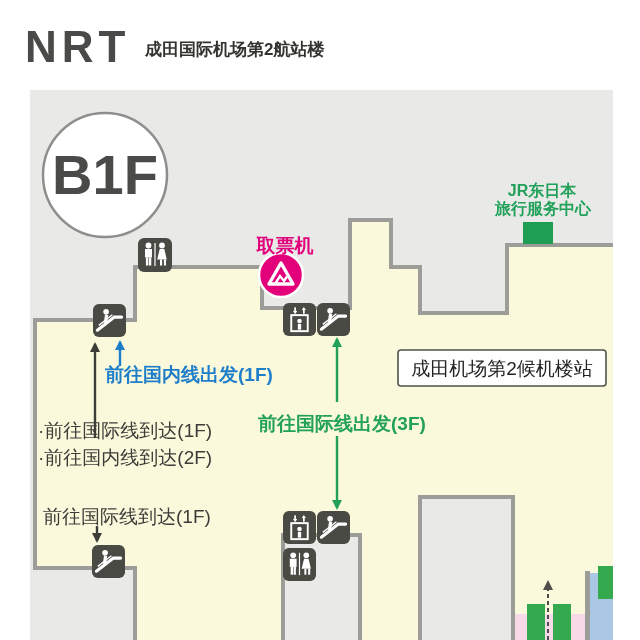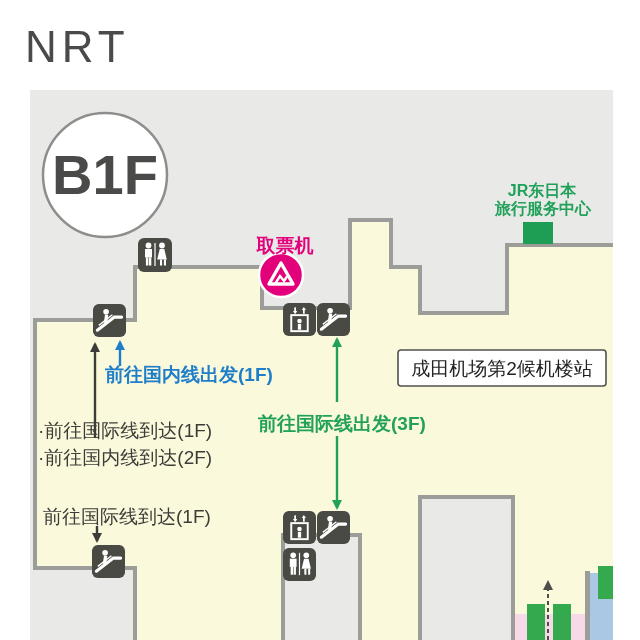--- a/index.html
+++ b/index.html
@@ -1,29 +1,30 @@
 <!DOCTYPE html>
 <html><head>
 <meta charset="utf-8">
 <style>
   html,body{margin:0;padding:0;background:#fff;}
   .page{position:relative;width:640px;height:640px;background:#ffffff;overflow:hidden;
         font-family:"Liberation Sans","DejaVu Sans",sans-serif;}
-  .hdr-code{position:absolute;left:25px;top:22px;font-size:44px;font-weight:400;
+  .hdr-code{position:absolute;left:25px;top:22px;font-size:44px;font-weight:700;
             letter-spacing:5px;color:#4a4a48;}
   .hdr-title{position:absolute;left:145px;top:38px;font-size:17px;font-weight:bold;color:#33332f;}
   .map{position:absolute;left:30px;top:90px;width:583px;height:550px;background:#e9e9e7;}
   svg text{font-family:"Liberation Sans","DejaVu Sans",sans-serif;}
 </style>
 </head>
 <body>
 
 <div class="page">
 
   <div class="hdr-code">NRT</div>
+  <div class="hdr-title">成田国际机场第2航站楼</div>
 
   <div class="map">
     <svg width="583" height="550" viewBox="0 0 583 550">
       <defs>
         <marker id="ah-black" markerUnits="userSpaceOnUse" markerWidth="12" markerHeight="12" refX="8" refY="5" orient="auto">
           <path d="M0,0 L10,5 L0,10 Z" fill="#3c3c38"></path>
         </marker>
         <marker id="ah-blue" markerUnits="userSpaceOnUse" markerWidth="12" markerHeight="12" refX="8" refY="5" orient="auto">
           <path d="M0,0 L10,5 L0,10 Z" fill="#1e7ec9"></path>
         </marker>

